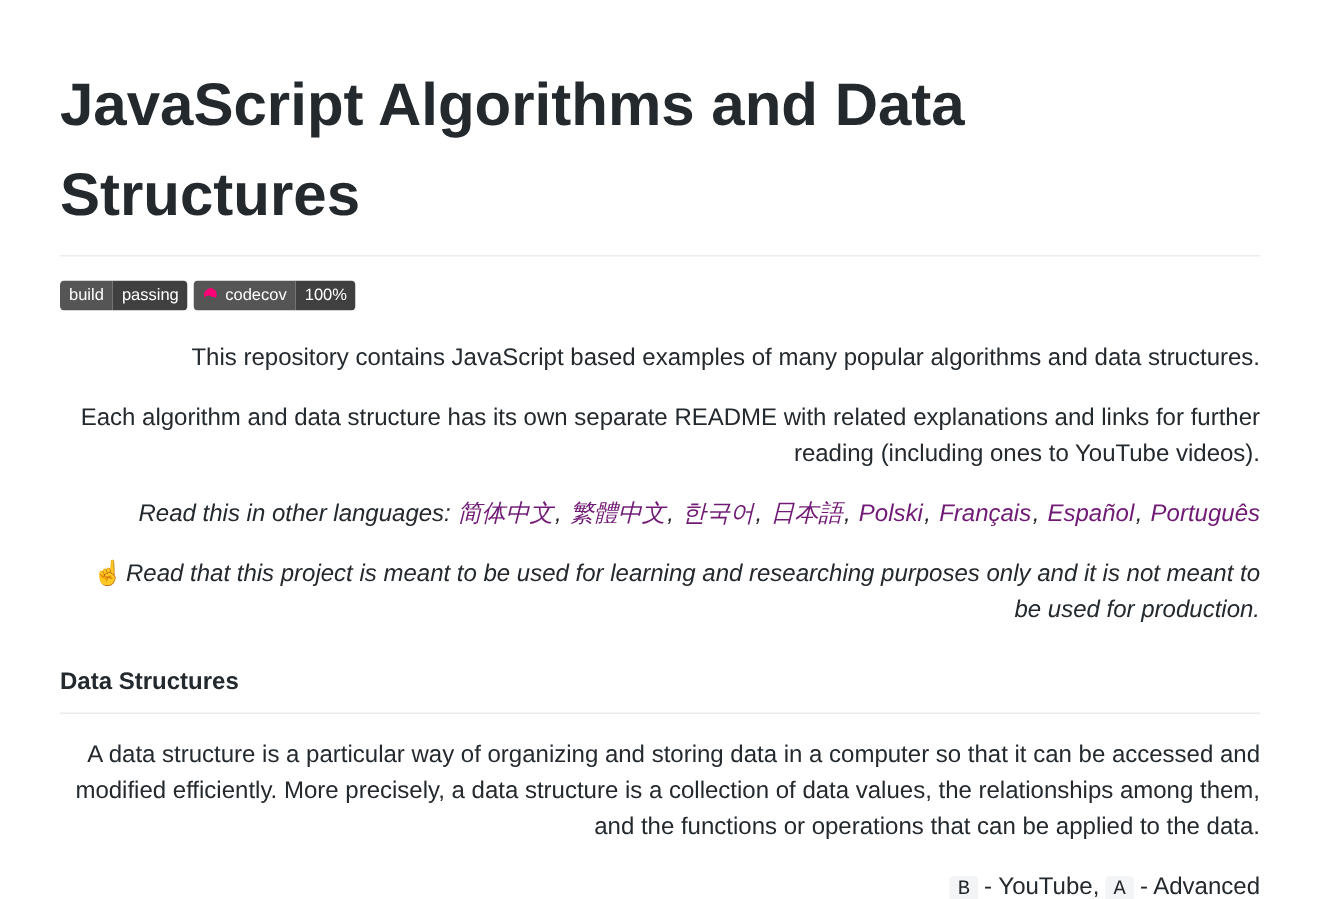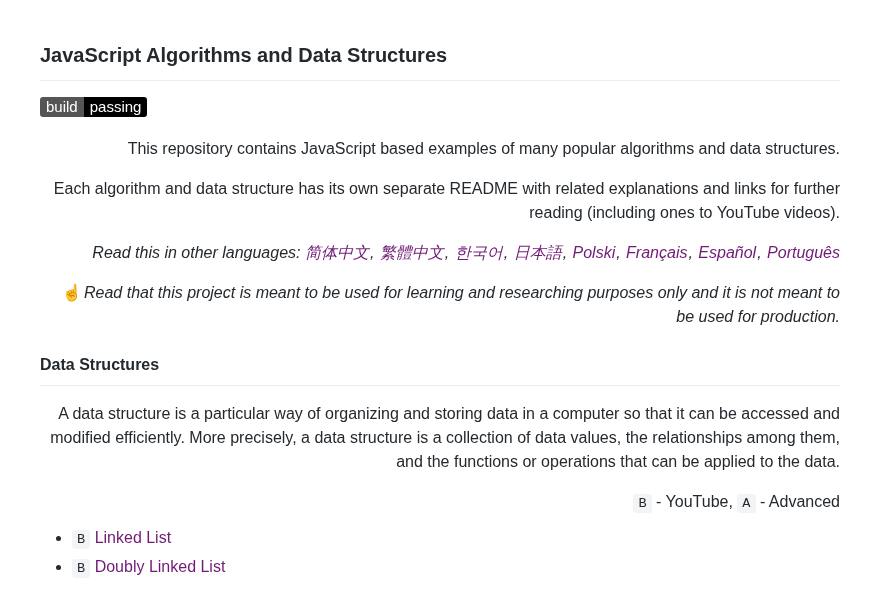--- a/index.html
+++ b/index.html
@@ -10,61 +10,61 @@
     body {
       font-family: -apple-system, BlinkMacSystemFont, "Segoe UI", Helvetica, Arial, sans-serif;
       color: #24292e;
       background: #fff;
       font-size: 16px;
       line-height: 1.5;
       padding: 40px;
       width: 880px;
     }
     h1 {
-      font-size: 20px;
+      font-size: 40px;
       font-weight: 600;
       padding-bottom: 10px;
       border-bottom: 1px solid #eaecef;
       margin-bottom: 16px;
     }
     h2 {
       font-size: 16px;
       font-weight: 600;
       padding-bottom: 8px;
       border-bottom: 1px solid #eaecef;
       margin-top: 24px;
       margin-bottom: 16px;
     }
     .badges {
       display: flex;
       gap: 4px;
       margin-bottom: 20px;
     }
     .badge {
       display: inline-flex;
-      font-size: 15px;
+      font-size: 11px;
       font-family: Verdana, sans-serif;
       border-radius: 3px;
       overflow: hidden;
       color: #fff;
       height: 20px;
       line-height: 20px;
     }
     .badge-left {
       background: #555;
       padding: 0 6px;
       display: flex;
       align-items: center;
       gap: 3px;
     }
     .badge-right {
       padding: 0 6px;
     }
     .badge-green {
-      background: #000000;
+      background: #404040;
     }
     .codecov-icon {
       display: inline-block;
       width: 12px;
       height: 12px;
     }
     p {
       margin-bottom: 16px;
       text-align: right;
     }
@@ -107,20 +107,29 @@
 </head>
 <body>
 
 <h1>JavaScript Algorithms and Data Structures</h1>
 
 <div class="badges">
   <span class="badge">
     <span class="badge-left">build</span>
     <span class="badge-right badge-green">passing</span>
   </span>
+  <span class="badge">
+    <span class="badge-left">
+      <svg class="codecov-icon" viewBox="0 0 24 24" fill="#ff0077">
+          <path d="M12 2C6.5 2 2 6.5 2 12c0 1 .1 2 .4 2.9 1.2-1.7 3.2-2.9 5.4-2.9 2 0 3.8.9 5 2.4.5-.3 1.1-.4 1.7-.4 1.3 0 2.5.6 3.3 1.5.7-1.5 1.2-3.2 1.2-5 0-4.4-3.1-8-7-8z"></path>
+        </svg>
+      <span>codecov</span>
+    </span>
+    <span class="badge-right badge-green">100%</span>
+  </span>
 </div>
 
 <p>This repository contains JavaScript based examples of many popular algorithms and data structures.</p>
 <p>Each algorithm and data structure has its own separate README with related explanations and links for further reading (including ones to YouTube videos).</p>
 
 <p class="italic">
   <span>Read this in other languages:</span>
   <span id="lang-container"> <a href="#">简体中文</a><span class="lang-sep">, </span><a href="#">繁體中文</a><span class="lang-sep">, </span><a href="#">한국어</a><span class="lang-sep">, </span><a href="#">日本語</a><span class="lang-sep">, </span><a href="#">Polski</a><span class="lang-sep">, </span><a href="#">Français</a><span class="lang-sep">, </span><a href="#">Español</a><span class="lang-sep">, </span><a href="#">Português</a></span>
 </p>
 

